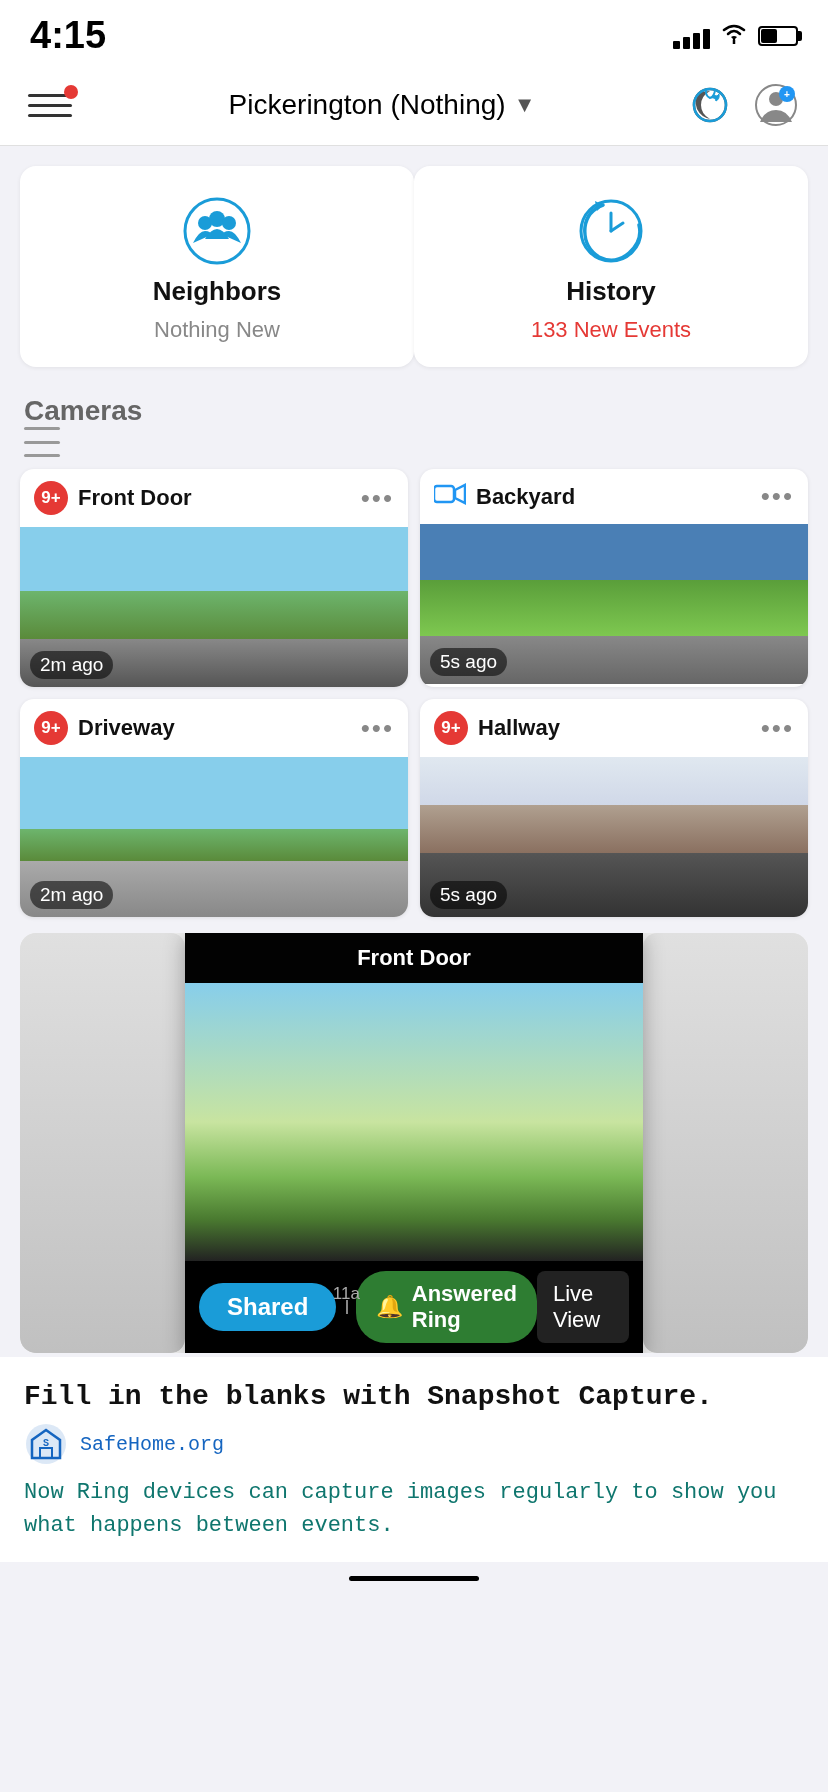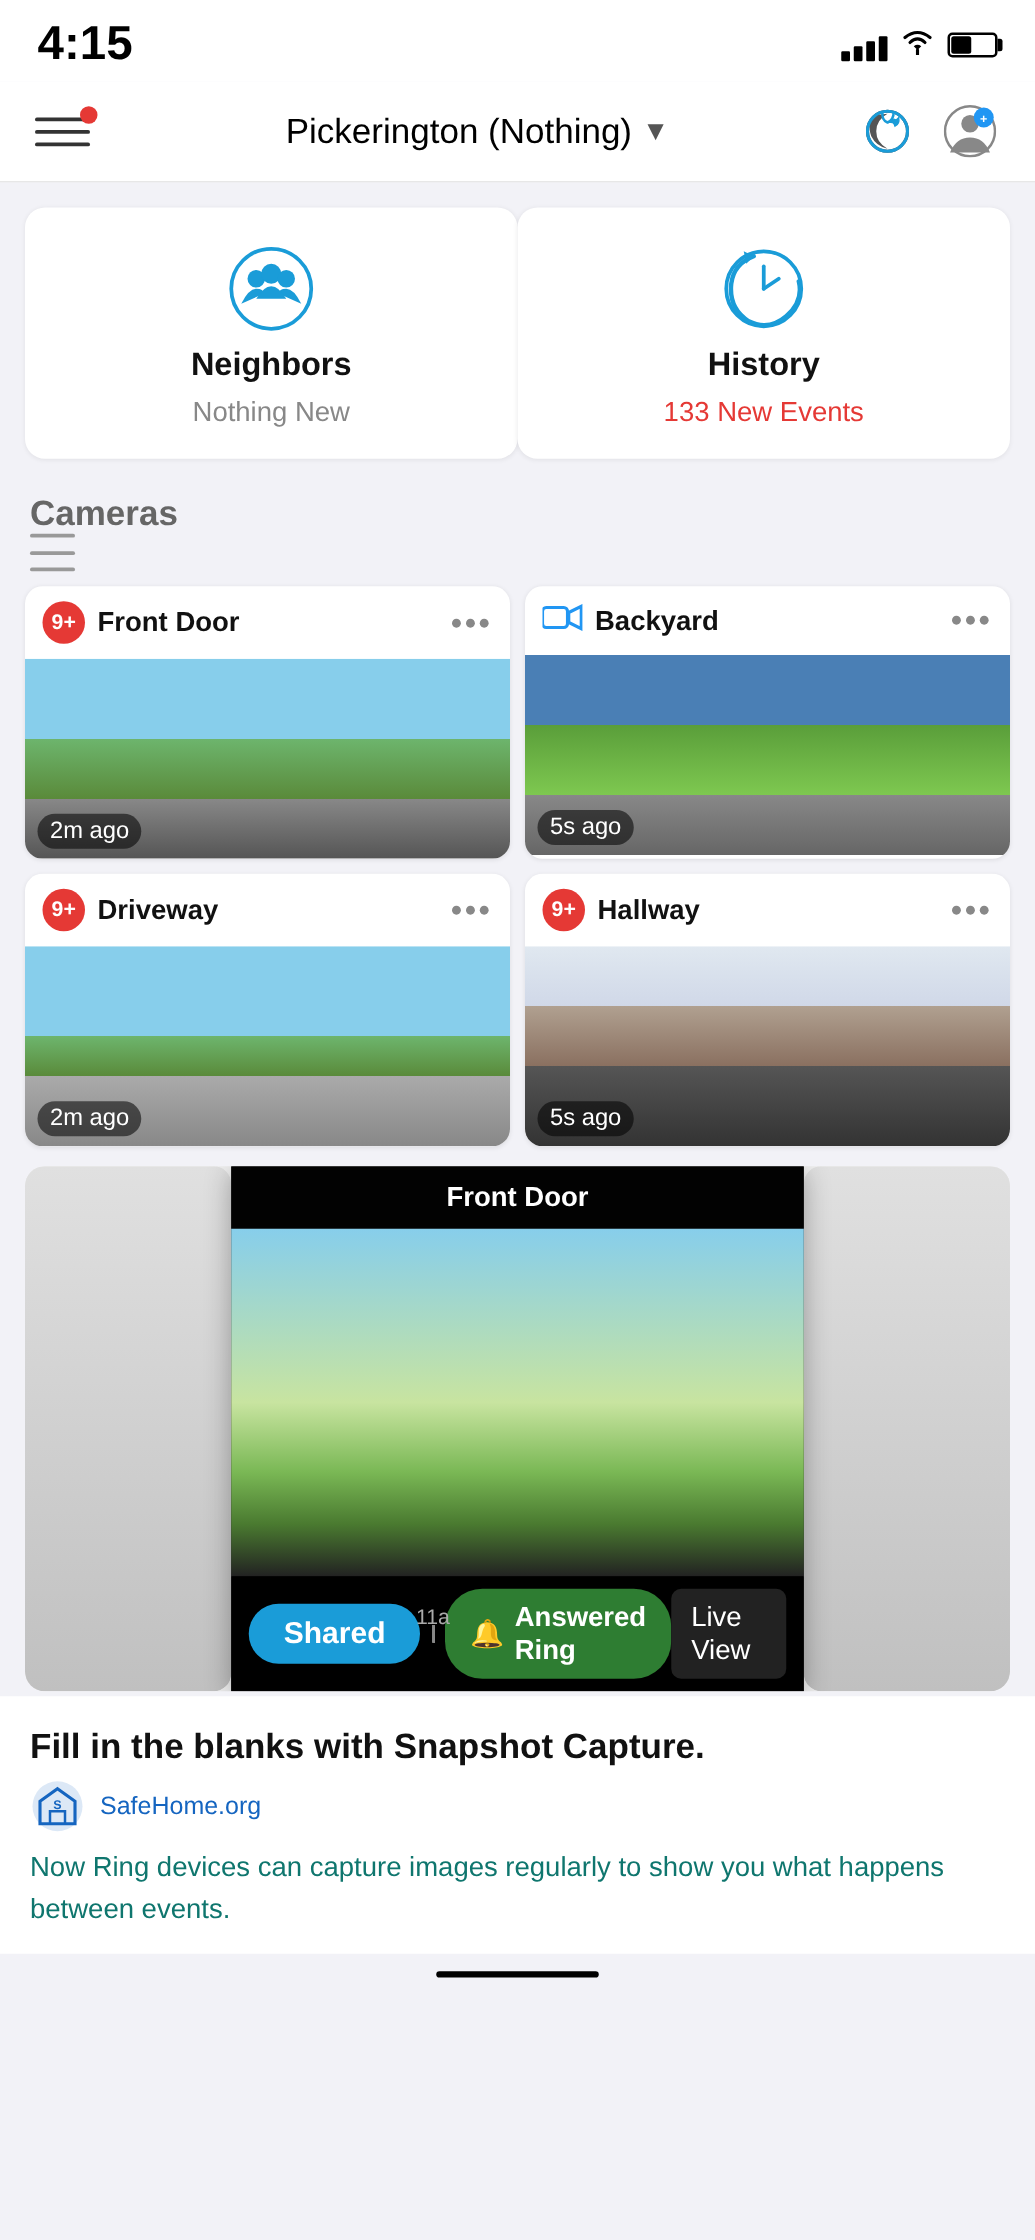--- a/index.html
+++ b/index.html
@@ -411,20 +411,21 @@
       padding: 10px 16px;
       font-size: 22px;
       font-weight: 500;
     }
 
     
     .snapshot-section {
       padding: 24px 24px 20px 24px;
       background: #fff;
       margin-top: 4px;
+      font-family: Liberation Mono, monospace;
     }
     .snapshot-title {
       font-size: 28px;
       font-weight: 700;
       color: #111;
       margin-bottom: 10px;
     }
     .snapshot-desc {
       font-size: 22px;
       color: #0f766e;

